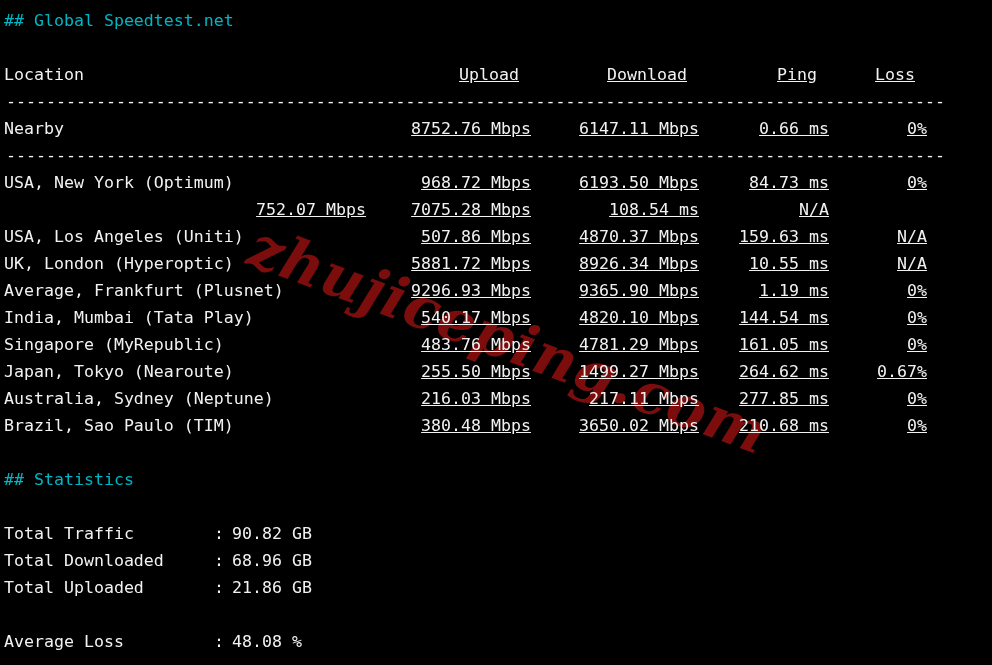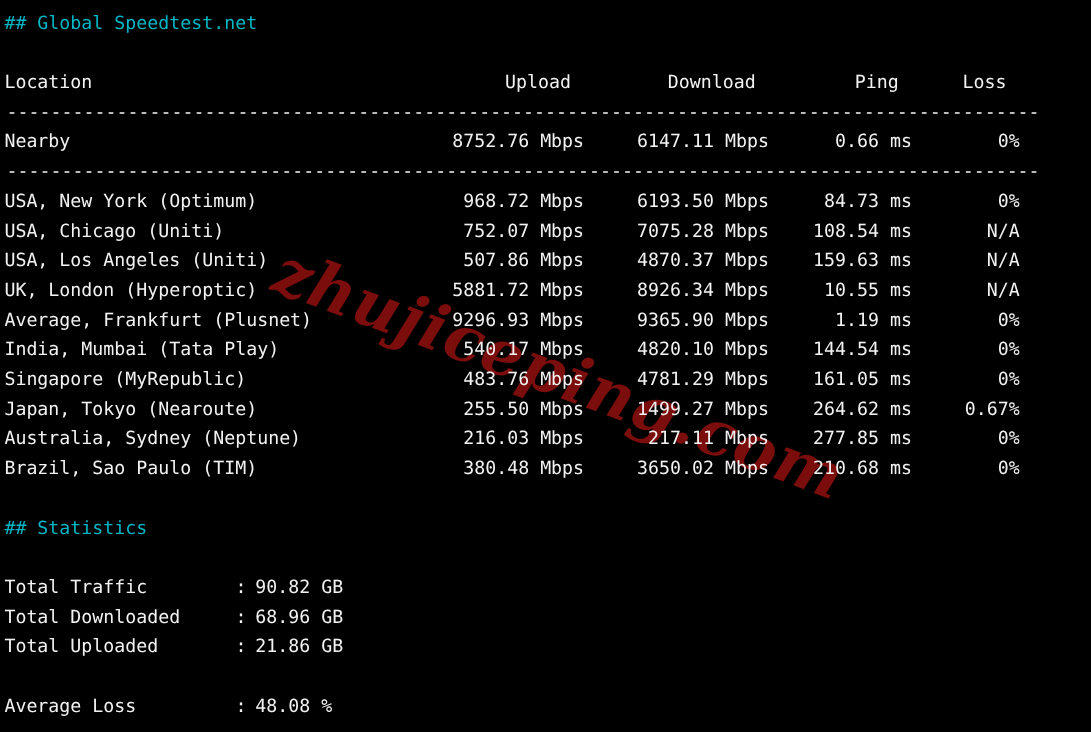--- a/index.html
+++ b/index.html
@@ -52,21 +52,21 @@
   }
   .sep {
     padding-left: 6px;
     letter-spacing: 0;
   }
   .row {
     display: grid;
     grid-template-columns: 362px 165px 168px 130px 98px;
   }
   .c { display: block; white-space: pre; overflow: hidden; }
-  .num { text-align: right; }
+  .num { text-align: right; text-decoration: underline; }
   .hdr { padding-right: 12px; }
   .stat-line { display: flex; }
   .stat-label { width: 210px; }
   .stat-value { margin-left: 8px; }
 </style>
 </head>
 <body>
 
 <div class="terminal">
 
@@ -99,21 +99,20 @@
 
     <div>
         <div class="line row">
     <span class="c loc">USA, New York (Optimum)</span>
     <span class="c num">968.72 Mbps</span>
     <span class="c num">6193.50 Mbps</span>
     <span class="c num">84.73 ms</span>
     <span class="c num">0%</span>
   </div>
         <div class="line row">
-    <span class="c loc">USA, Chicago (Uniti)</span>
     <span class="c num">752.07 Mbps</span>
     <span class="c num">7075.28 Mbps</span>
     <span class="c num">108.54 ms</span>
     <span class="c num">N/A</span>
   </div>
         <div class="line row">
     <span class="c loc">USA, Los Angeles (Uniti)</span>
     <span class="c num">507.86 Mbps</span>
     <span class="c num">4870.37 Mbps</span>
     <span class="c num">159.63 ms</span>

